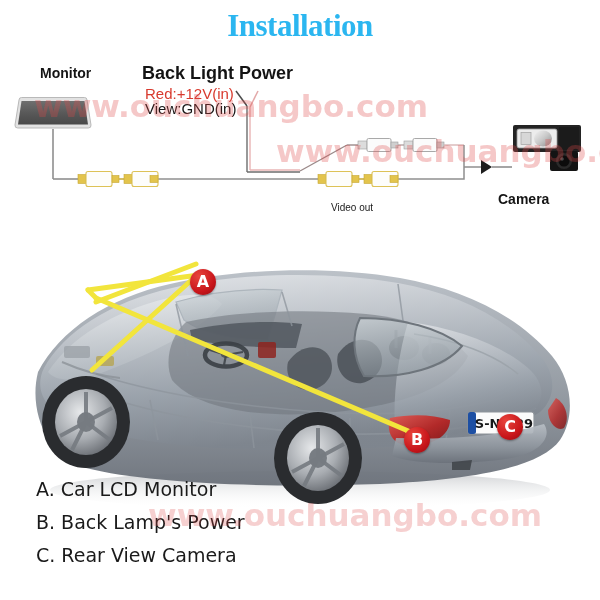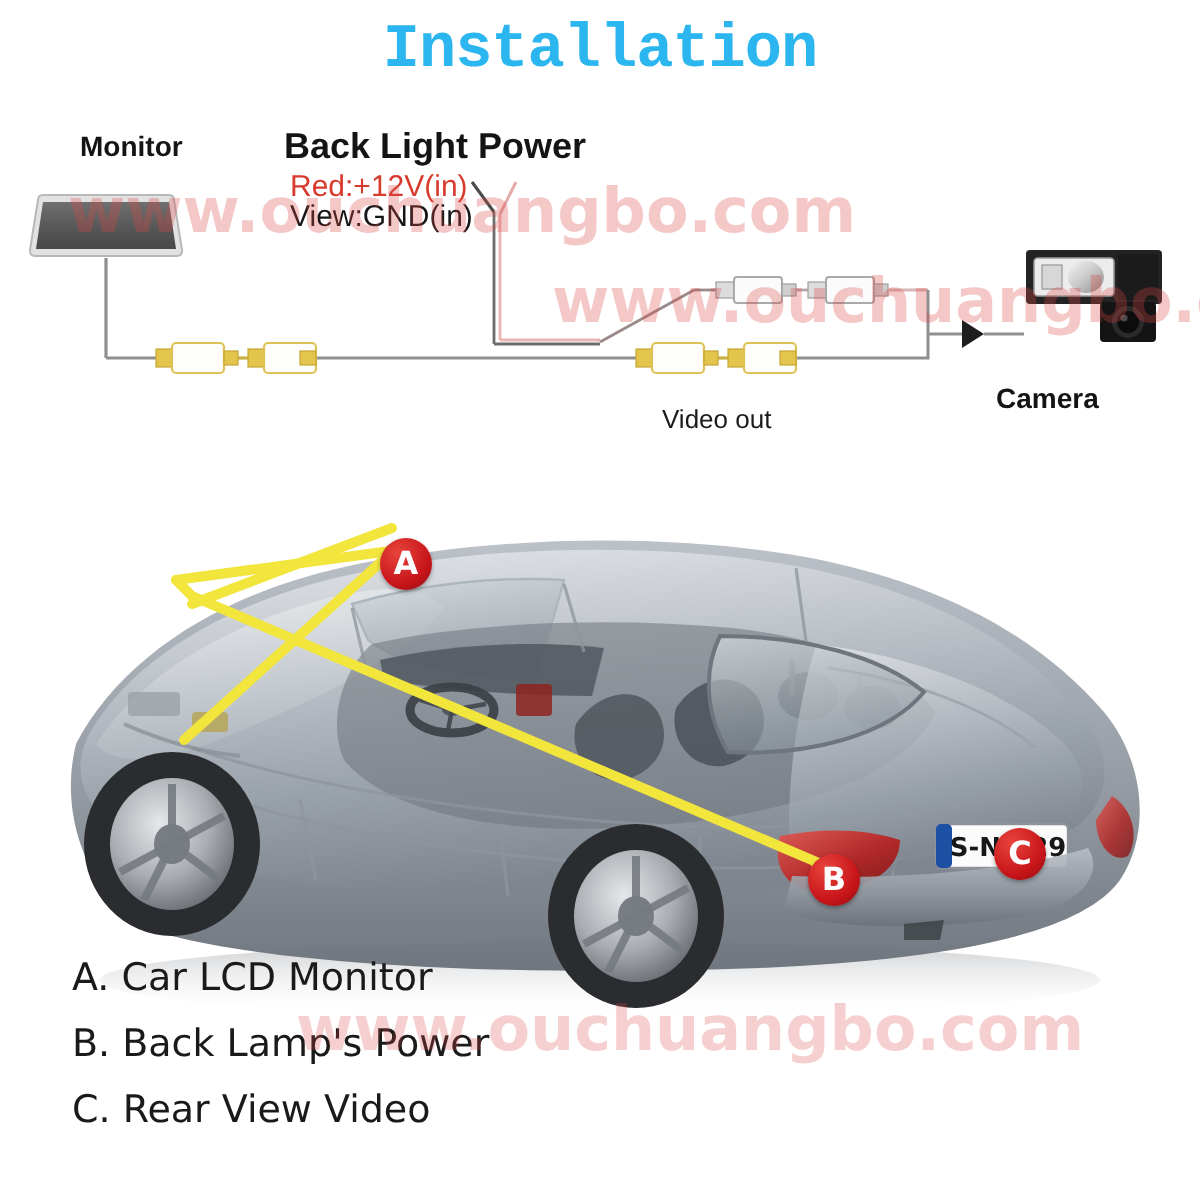--- a/index.html
+++ b/index.html
@@ -23,21 +23,21 @@
   #title {
     position: absolute;
     left: 0;
     top: 8px;
     width: 600px;
     text-align: center;
     font-size: 31px;
     font-weight: bold;
     letter-spacing: -0.5px;
     color: #2bb6f0;
-    font-family: Liberation Mono, monospace;
+    font-family: Liberation Serif, serif;
     text-shadow: 0 1px 0 rgba(255,255,255,0.9);
   }
 
   
   #wiring {
     position: absolute;
     left: 0;
     top: 55px;
     width: 600px;
     height: 170px;
@@ -46,21 +46,21 @@
     position: absolute;
     font-family: "Liberation Sans", sans-serif;
     font-weight: bold;
     color: #141414;
     white-space: nowrap;
   }
   #label-monitor { left: 40px;  top: 10px; font-size: 14px; }
   #label-blp     { left: 142px; top: 8px;  font-size: 18px; }
   #label-camera  { left: 498px; top: 136px; font-size: 14px; }
   #label-videoout{
-    left: 331px; top: 147px; font-size: 13px;
+    left: 331px; top: 147px; font-size: 10px;
     font-weight: normal; color: #1b1b1b;
   }
   .wsub {
     position: absolute;
     font-size: 15px;
     font-family: "Liberation Sans", sans-serif;
     white-space: nowrap;
   }
   #sub-red   { left: 145px; top: 30px; color: #d83a2e; }
   #sub-black { left: 145px; top: 45px; color: #161616; }
@@ -440,20 +440,20 @@
     </svg>
 
     <div class="marker" id="marker-a" style="top:47px; left:190px;">A</div>
     <div class="marker" id="marker-b" style="top:205px; left:404px;">B</div>
     <div class="marker" id="marker-c" style="top:192px; left:497px;">C</div>
   </div>
 
   <div id="legend">
     <div class="legend-row">A. Car LCD Monitor</div>
     <div class="legend-row">B. Back Lamp's Power</div>
-    <div class="legend-row">C. Rear View Video</div>
+    <div class="legend-row">C. Rear View Camera</div>
   </div>
 
   <div class="wm" id="wm-1">www.ouchuangbo.com</div>
   <div class="wm" id="wm-2">www.ouchuangbo.com</div>
   <div class="wm" id="wm-3">www.ouchuangbo.com</div>
 
 </div>
 
 </body></html>

